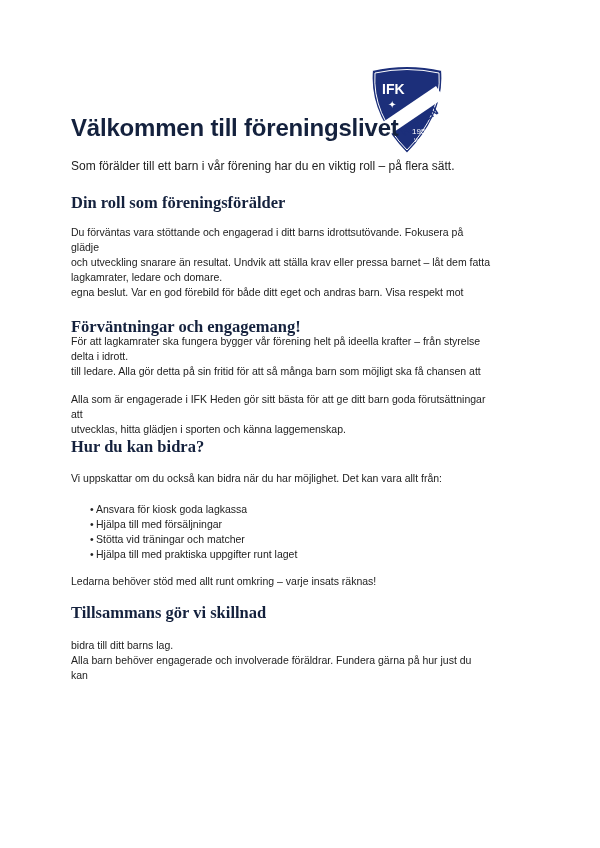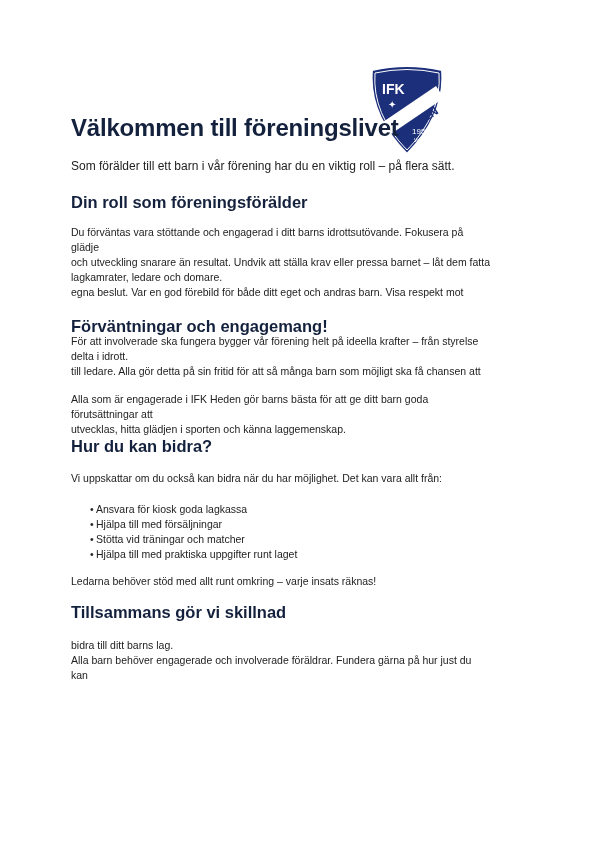--- a/index.html
+++ b/index.html
@@ -10,21 +10,21 @@
     }
     .page { position: absolute; left: 0; top: 0; width: 591px; height: 848px; }
     .logo { position: absolute; left: 364px; top: 64px; width: 86px; height: 92px; }
     .title {
       position: absolute; left: 71px; top: 114px; margin: 0;
       font-size: 24px; font-weight: bold; color: #14213d; letter-spacing: -0.2px;
     }
     .intro { position: absolute; left: 71px; top: 159px; margin: 0; font-size: 12px; color: #222; }
     .h2 {
       position: absolute; left: 71px; margin: 0;
-      font-size: 16.5px; font-weight: bold; color: #14213d;
+      font-size: 16.5px; font-weight: bold; color: #14213d; font-family: Liberation Serif, serif;
     }
     .p { position: absolute; left: 71px; width: 420px; margin: 0; font-size: 10.5px; line-height: 15px; color: #222; }
     .list { position: absolute; left: 71px; top: 502px; margin: 0; padding: 0; list-style: none; }
     .list li { font-size: 10.5px; line-height: 15px; color: #222; position: relative; padding-left: 25px; }
     .list li .bullet { position: absolute; left: 19px; top: 0; }
   </style>
 </head>
 <body>
 
 <div class="page">
@@ -46,26 +46,26 @@
   <h2 class="h2" style="top:193px">Din roll som föreningsförälder</h2>
   <div class="p" style="top:225px">
     <div>Du förväntas vara stöttande och engagerad i ditt barns idrottsutövande. Fokusera på glädje</div>
     <div>och utveckling snarare än resultat. Undvik att ställa krav eller pressa barnet – låt dem fatta</div>
     <div>lagkamrater, ledare och domare.</div>
     <div>egna beslut. Var en god förebild för både ditt eget och andras barn. Visa respekt mot</div>
   </div>
 
   <h2 class="h2" style="top:317px">Förväntningar och engagemang!</h2>
   <div class="p" style="top:334px">
-    <div>För att involverade ska fungera bygger vår förening helt på ideella krafter – från styrelse</div>
+    <div>För att lagkamrater ska fungera bygger vår förening helt på ideella krafter – från styrelse</div>
     <div>delta i idrott.</div>
     <div>till ledare. Alla gör detta på sin fritid för att så många barn som möjligt ska få chansen att</div>
   </div>
   <div class="p" style="top:392px">
-    <div>Alla som är engagerade i IFK Heden gör barns bästa för att ge ditt barn goda förutsättningar att</div>
+    <div>Alla som är engagerade i IFK Heden gör sitt bästa för att ge ditt barn goda förutsättningar att</div>
     <div>utvecklas, hitta glädjen i sporten och känna laggemenskap.</div>
   </div>
 
   <h2 class="h2" style="top:437px">Hur du kan bidra?</h2>
   <div class="p" style="top:471px">
     <div>Vi uppskattar om du också kan bidra när du har möjlighet. Det kan vara allt från:</div>
   </div>
   <ul class="list">
     <li><span class="bullet">•</span><span>Ansvara för kiosk goda lagkassa</span></li>
     <li><span class="bullet">•</span><span>Hjälpa till med försäljningar</span></li>

